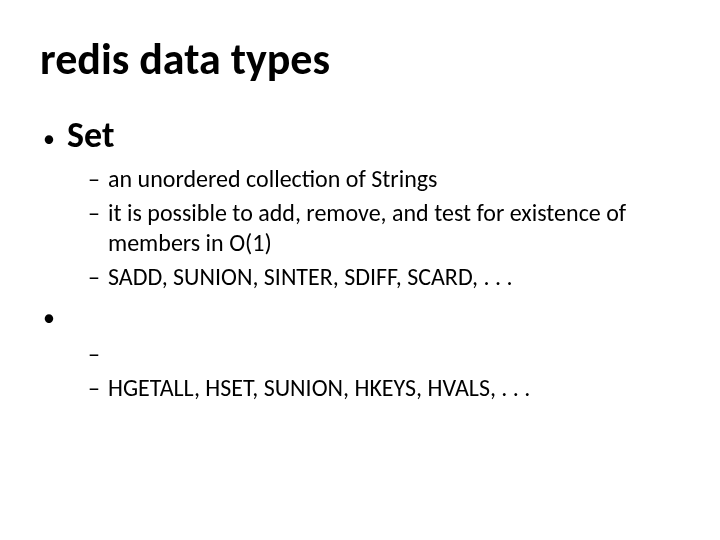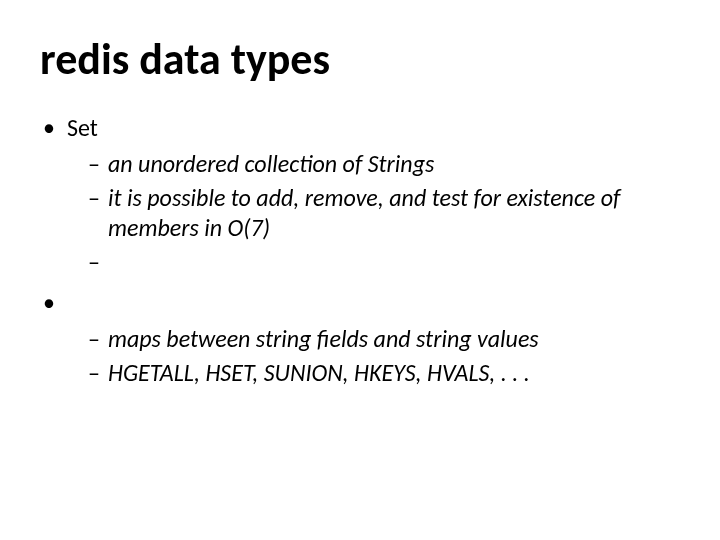--- a/index.html
+++ b/index.html
@@ -3,25 +3,25 @@
 <meta charset="utf-8">
 <style>
   * { margin: 1px; padding: 0; box-sizing: border-box; }
   html, body { width: 720px; height: 540px; background: #fff; font-family: Calibri, "Segoe UI", Arial, sans-serif; color: #000; }
   .slide { padding: 28px 36px 0 36px; }
   .title { font-size: 44px; font-weight: 700; letter-spacing: 0px; margin-bottom: 26px; }
   ul.level1 { list-style: none; }
   ul.level1 > li { margin-bottom: 6px; }
   .l1-row { display: flex; align-items: baseline; }
   .l1-bullet { width: 22px; flex-shrink: 0; font-size: 24px; line-height: 1.2; }
-  .l1-text { font-size: 24px; line-height: 1.25; }
+  .l1-text { font-size: 36px; line-height: 1.25; font-weight: bold; }
   ul.level2 { list-style: none; padding-left: 44px; margin-top: 4px; margin-bottom: 10px; }
   ul.level2 > li { display: flex; align-items: baseline; margin-bottom: 2px; }
   .l2-dash { width: 18px; flex-shrink: 0; font-size: 24px; line-height: 1.25; }
-  .l2-text { font-size: 24px; line-height: 1.25; font-style: italic; }
+  .l2-text { font-size: 24px; line-height: 1.25; }
 </style>
 </head>
 <body>
 
 <div class="slide">
   <h1 class="title">redis data types</h1>
 
   <ul class="level1">
 
     <li>
@@ -29,36 +29,36 @@
         <span class="l1-bullet">•</span>
         <span class="l1-text">Set</span>
       </div>
       <ul class="level2">
         <li>
           <span class="l2-dash">–</span>
           <span class="l2-text">an unordered collection of Strings</span>
         </li>
         <li>
           <span class="l2-dash">–</span>
-          <span class="l2-text">it is possible to add, remove, and test for existence of members in O(7)</span>
+          <span class="l2-text">it is possible to add, remove, and test for existence of members in O(1)</span>
         </li>
         <li>
           <span class="l2-dash">–</span>
+          <span class="l2-text">SADD, SUNION, SINTER, SDIFF, SCARD, . . .</span>
         </li>
       </ul>
     </li>
 
     <li>
       <div class="l1-row">
         <span class="l1-bullet">•</span>
       </div>
       <ul class="level2">
         <li>
           <span class="l2-dash">–</span>
-          <span class="l2-text">maps between string fields and string values</span>
         </li>
         <li>
           <span class="l2-dash">–</span>
           <span class="l2-text">HGETALL, HSET, SUNION, HKEYS, HVALS, . . .</span>
         </li>
       </ul>
     </li>
 
   </ul>
 </div>

